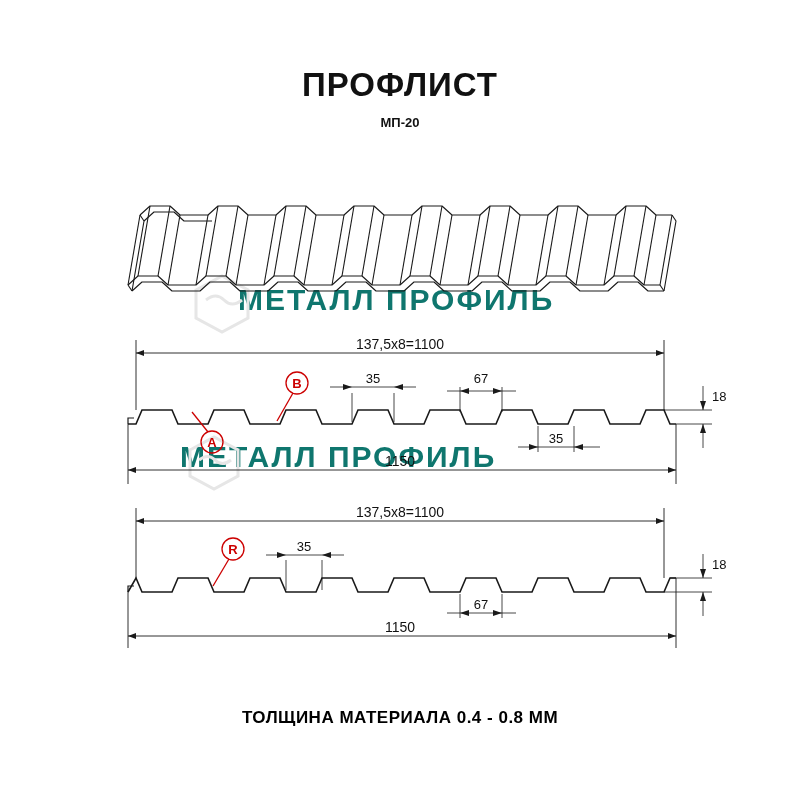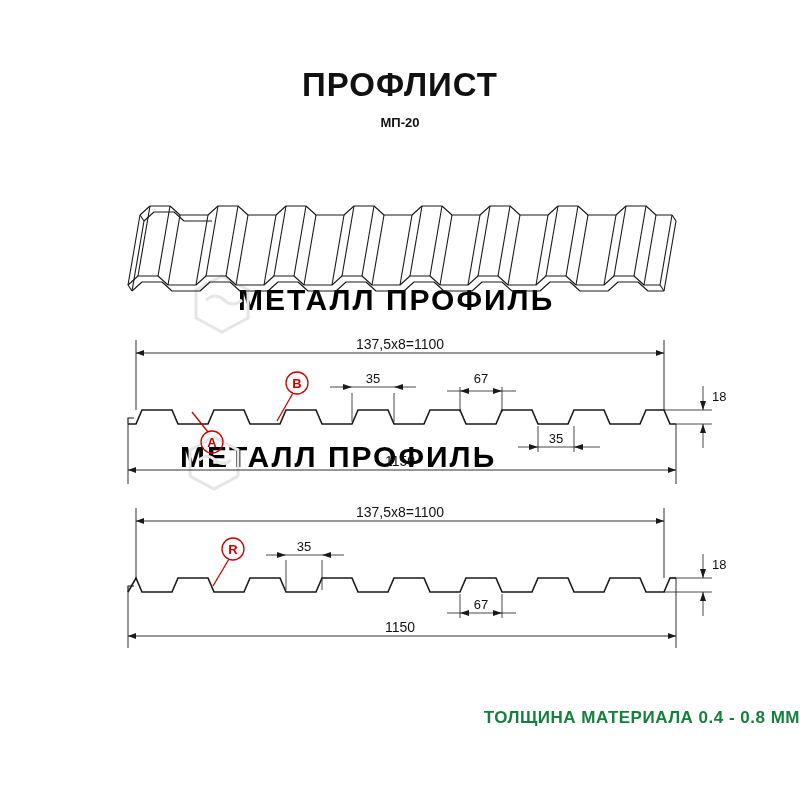--- a/index.html
+++ b/index.html
@@ -37,37 +37,37 @@
     top: 115px;
     text-align: center;
     font-size: 13px;
     font-weight: bold;
     color: #111;
   }
   .footer {
     position: absolute;
     left: 0; right: 0;
     top: 708px;
-    text-align: right;
+    text-align: center;
     font-size: 17px;
     font-weight: bold;
     letter-spacing: 0.5px;
-    color: #15803d;
+    color: #000000;
   }
   svg.layer {
     position: absolute;
     left: 0; top: 0;
     width: 800px;
     height: 800px;
   }
   .wm {
     position: absolute;
     font-family: "Liberation Sans", sans-serif;
     font-weight: bold;
-    color: #000000;
+    color: #0f766e;
     white-space: nowrap;
     user-select: none;
   }
   .wm1 {
     left: 238px;
     top: 283px;
     font-size: 30px;
     letter-spacing: 2px;
   }
   .wm2 {

